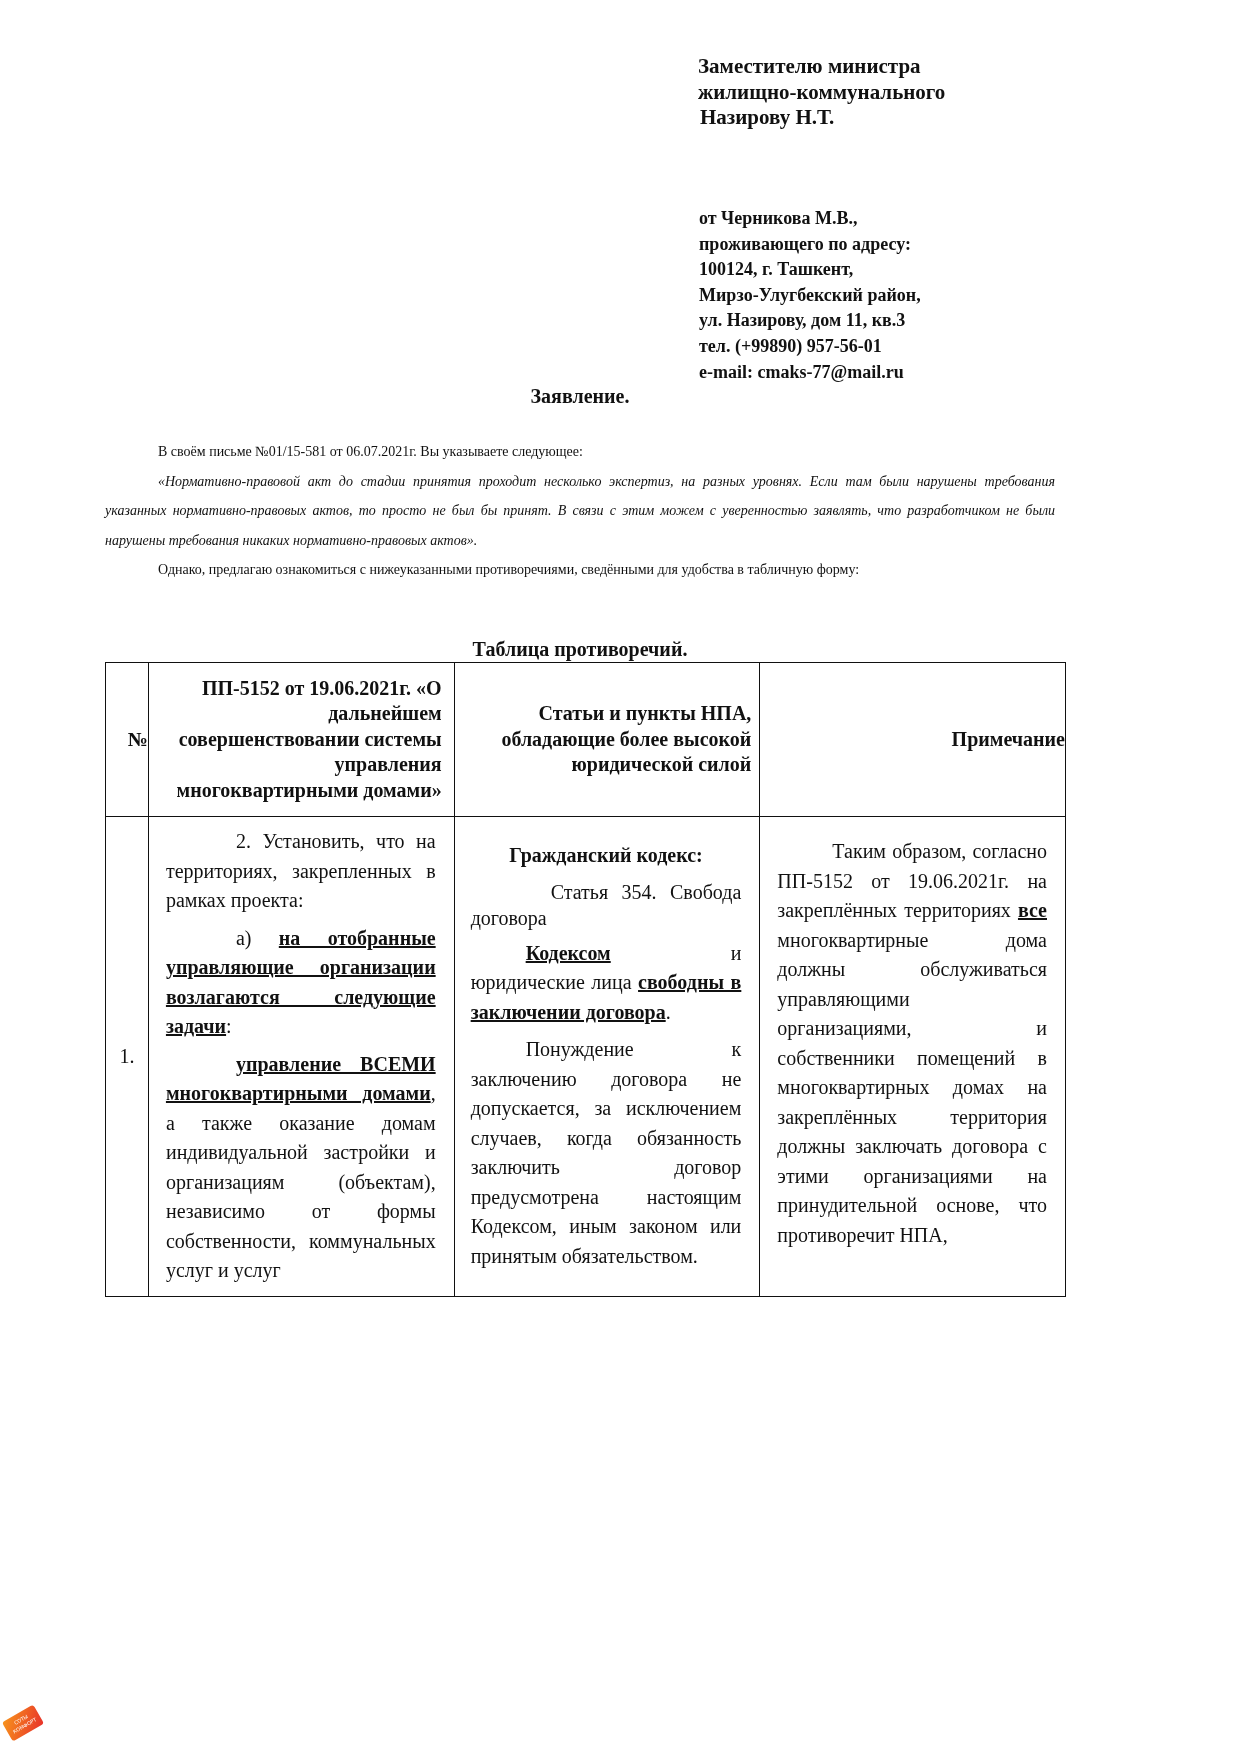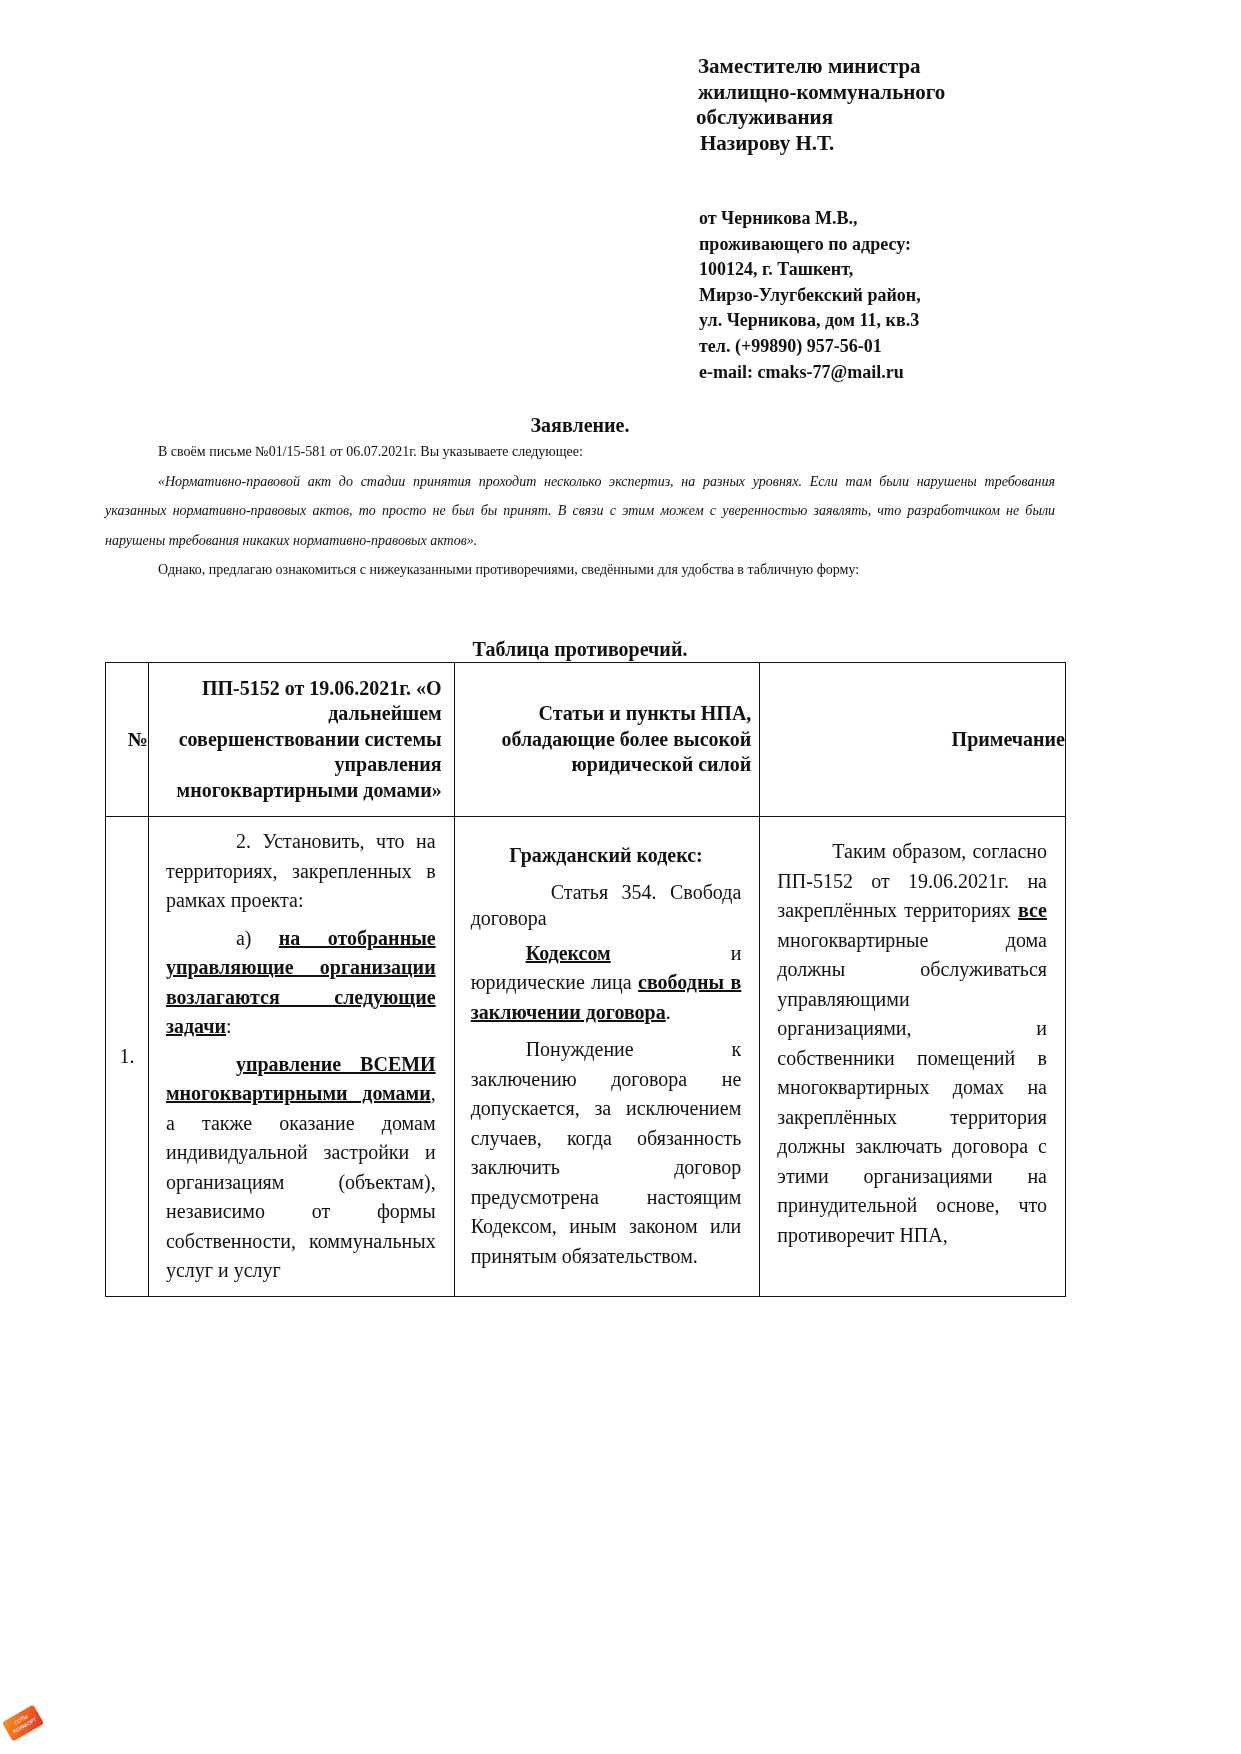--- a/index.html
+++ b/index.html
@@ -7,21 +7,21 @@
          font-family: "Liberation Serif", "DejaVu Serif", serif; color: #111; }
   .page { position: absolute; left: 0; top: 0; width: 1241px; height: 1246px; }
 
   .addressee { position: absolute; left: 698px; top: 54px; width: 420px;
                font-weight: bold; font-size: 21px; line-height: 25.5px; }
   .addressee div { white-space: nowrap; }
   .sender { position: absolute; left: 699px; top: 182px; width: 420px;
             font-weight: bold; font-size: 18px; line-height: 25.6px; margin-top: 24px; }
   .sender div { white-space: nowrap; }
 
-  .doc-title { position: absolute; left: 0; width: 1160px; top: 414px; text-align: center;
+  .doc-title { position: absolute; left: 0; width: 1160px; top: 385px; text-align: center;
                font-weight: bold; font-size: 20px; }
 
   .body-text { position: absolute; left: 105px; top: 437px; width: 950px;
                font-size: 14px; line-height: 29.6px; }
   .body-text p { margin: 0; text-align: justify; text-indent: 53px; }
   .quote { font-style: italic; }
 
   .table-title { position: absolute; left: 0; width: 1160px; top: 638px; text-align: center;
                  font-weight: bold; font-size: 20px; }
 
@@ -50,30 +50,29 @@
                     font-size: 5px; text-align: center; line-height: 7px; padding-top: 4px; }
 </style>
 </head>
 <body>
 
 <div class="page">
 
   <div class="addressee">
     <div>Заместителю министра</div>
     <div>жилищно-коммунального</div>
-    <div style="margin-left:-2px">обслуживания</div>
     <div style="margin-left:2px">Назирову Н.Т.</div>
   </div>
 
   <div class="sender">
     <div>от Черникова М.В.,</div>
     <div>проживающего по адресу:</div>
     <div>100124, г. Ташкент,</div>
     <div>Мирзо-Улугбекский район,</div>
-    <div>ул. Черникова, дом 11, кв.3</div>
+    <div>ул. Назирову, дом 11, кв.3</div>
     <div>тел. (+99890) 957-56-01</div>
     <div>e-mail: cmaks-77@mail.ru</div>
   </div>
 
   <div class="doc-title">Заявление.</div>
 
   <div class="body-text">
     <p style="text-align:left">В своём письме №01/15-581 от 06.07.2021г. Вы указываете следующее:</p>
     <p class="quote">«Нормативно-правовой акт до стадии принятия проходит несколько экспертиз, на разных уровнях. Если там были нарушены требования указанных нормативно-правовых актов, то просто не был бы принят. В связи с этим можем с уверенностью заявлять, что разработчиком не были нарушены требования никаких нормативно-правовых актов».</p>
     <p>Однако, предлагаю ознакомиться с нижеуказанными противоречиями, сведёнными для удобства в табличную форму:</p>

